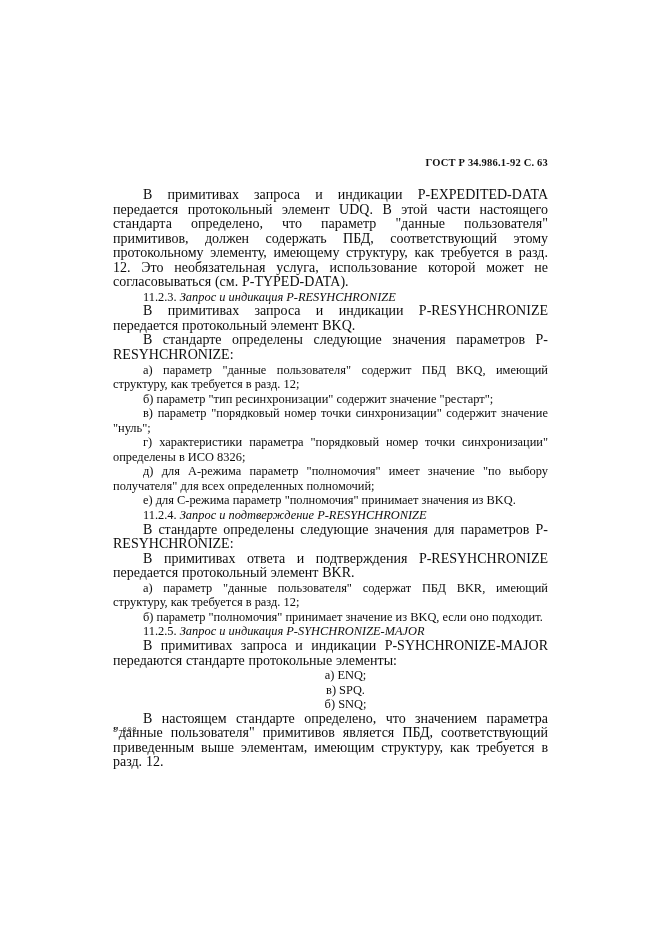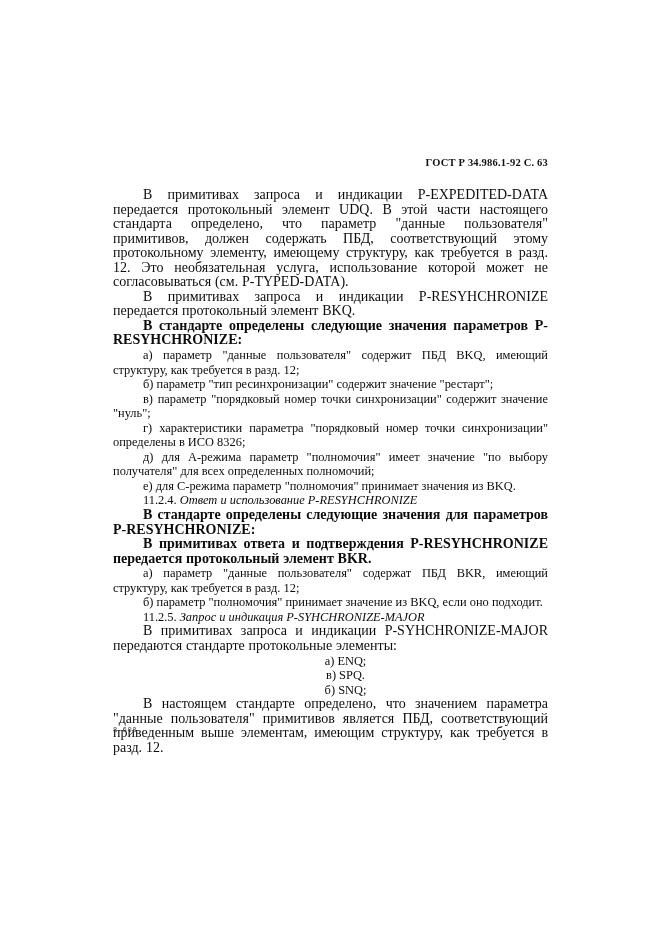--- a/index.html
+++ b/index.html
@@ -82,21 +82,20 @@
   }
   p.heading .ttl {
     font-style: italic;
   }
 
   .gap-before {
     margin-top: 10px;
   }
   .gap-small {
     margin-top: 9px;
-    font-weight: bold;
   }
 
   .signature {
     position: absolute;
     left: 113px;
     top: 726px;
     font-size: 7px;
     letter-spacing: 0.6px;
     color: #3a3a3a;
     font-family: Liberation Mono, monospace;
@@ -106,35 +105,39 @@
 <body>
 
 <div class="page">
 
   <div class="running-head">ГОСТ Р 34.986.1-92 С. 63</div>
 
   <div class="textblock">
 
     <p class="para">В примитивах запроса и индикации P-EXPEDITED-DATA передается протокольный элемент UDQ. В этой части настоящего стандарта определено, что параметр "данные пользователя" примитивов, должен содержать ПБД, соответствующий этому протокольному элементу, имеющему структуру, как требуется в разд. 12. Это необязательная услуга, использование которой может не согласовываться (см. P-TYPED-DATA).</p>
 
+    <p class="heading gap-before">
+      <span class="num">11.2.3.</span>
+      <span class="ttl">Запрос и индикация P-RESYHCHRONIZE</span>
+    </p>
 
     <p class="para">В примитивах запроса и индикации P-RESYHCHRONIZE передается протокольный элемент BKQ.</p>
 
     <p class="para gap-small">В стандарте определены следующие значения параметров P-RESYHCHRONIZE:</p>
 
     <p class="item">а) параметр "данные пользователя" содержит ПБД BKQ, имеющий структуру, как требуется в разд. 12;</p>
     <p class="item">б) параметр "тип ресинхронизации" содержит значение "рестарт";</p>
     <p class="item">в) параметр "порядковый номер точки синхронизации" содержит значение "нуль";</p>
     <p class="item">г) характеристики параметра "порядковый номер точки синхронизации" определены в ИСО 8326;</p>
     <p class="item">д) для А-режима параметр "полномочия" имеет значение "по выбору получателя" для всех определенных полномочий;</p>
     <p class="item">е) для С-режима параметр "полномочия" принимает значения из BKQ.</p>
 
     <p class="heading gap-before">
       <span class="num">11.2.4.</span>
-      <span class="ttl">Ответ и использование P-RESYHCHRONIZE</span>
+      <span class="ttl">Запрос и подтверждение P-RESYHCHRONIZE</span>
     </p>
 
     <p class="para gap-small">В стандарте определены следующие значения для параметров P-RESYHCHRONIZE:</p>
 
     <p class="para gap-small">В примитивах ответа и подтверждения P-RESYHCHRONIZE передается протокольный элемент BKR.</p>
 
     <p class="item">а) параметр "данные пользователя" содержат ПБД BKR, имеющий структуру, как требуется в разд. 12;</p>
     <p class="item">б) параметр "полномочия" принимает значение из BKQ, если оно подходит.</p>
 
     <p class="heading gap-before">

